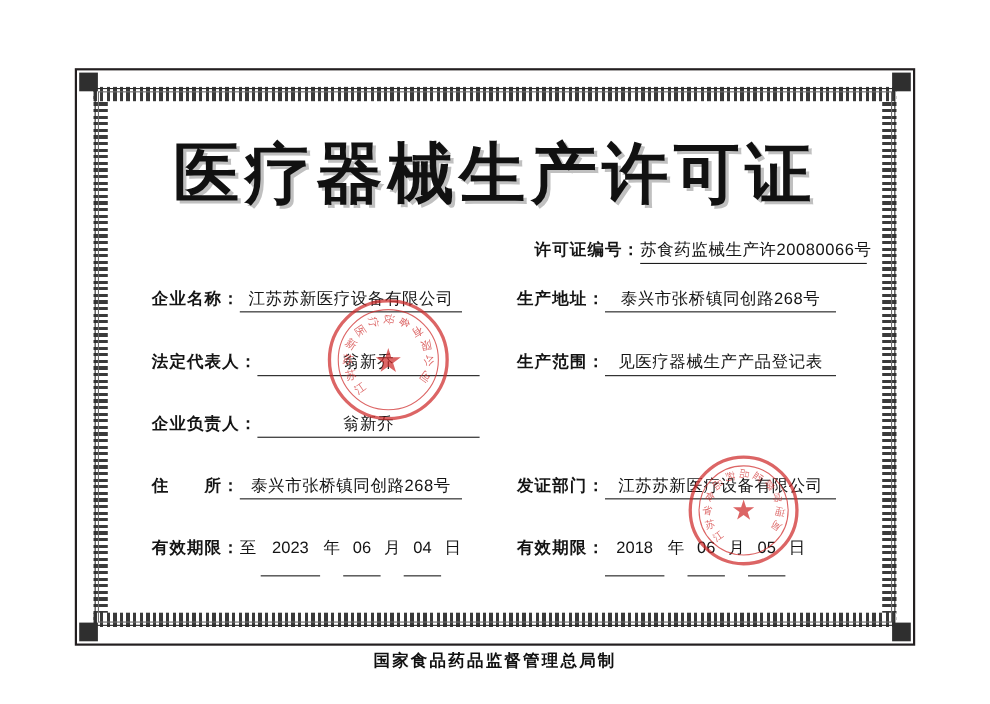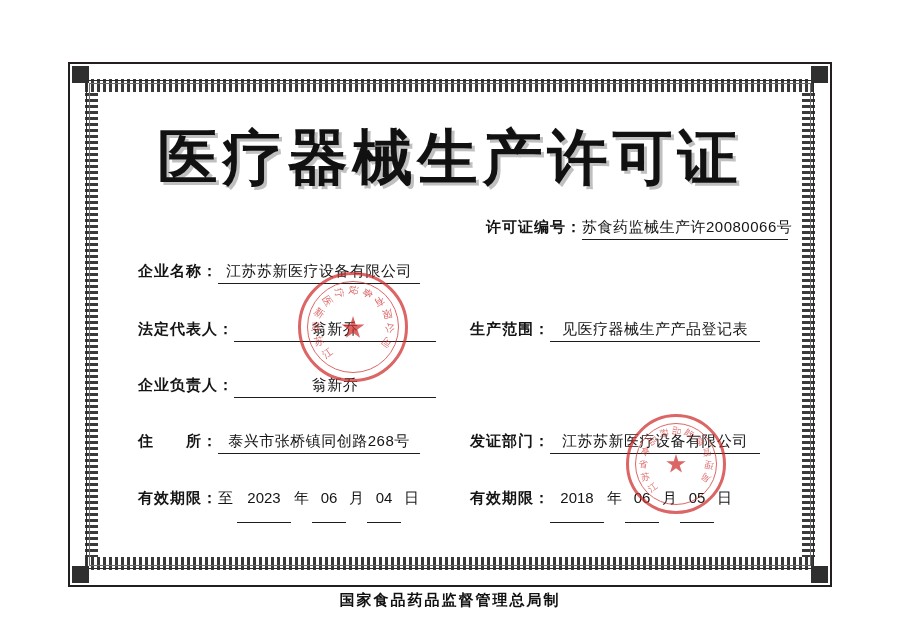--- a/index.html
+++ b/index.html
@@ -247,20 +247,23 @@
   </div>
 
   <div class="field" id="f-address">
     <span class="label">住　　所：</span><span class="value underline u-address">泰兴市张桥镇同创路268号</span>
   </div>
 
   <div class="field" id="f-valid">
     <span class="label">有效期限：</span><span class="pre-zhi">至</span><span class="date-num w-year">2023</span><span class="date-unit">年</span><span class="date-num w-mon">06</span><span class="date-unit">月</span><span class="date-num w-day">04</span><span class="date-unit">日</span>
   </div>
 
+  <div class="field" id="f-prodaddr">
+    <span class="label">生产地址：</span><span class="value underline u-prodaddr">泰兴市张桥镇同创路268号</span>
+  </div>
 
   <div class="field" id="f-scope">
     <span class="label">生产范围：</span><span class="value underline u-scope">见医疗器械生产产品登记表</span>
   </div>
 
   <div class="field" id="f-issuer">
     <span class="label">发证部门：</span><span class="value underline u-issuer">江苏苏新医疗设备有限公司</span>
   </div>
 
   <div class="field" id="f-issuedate">

